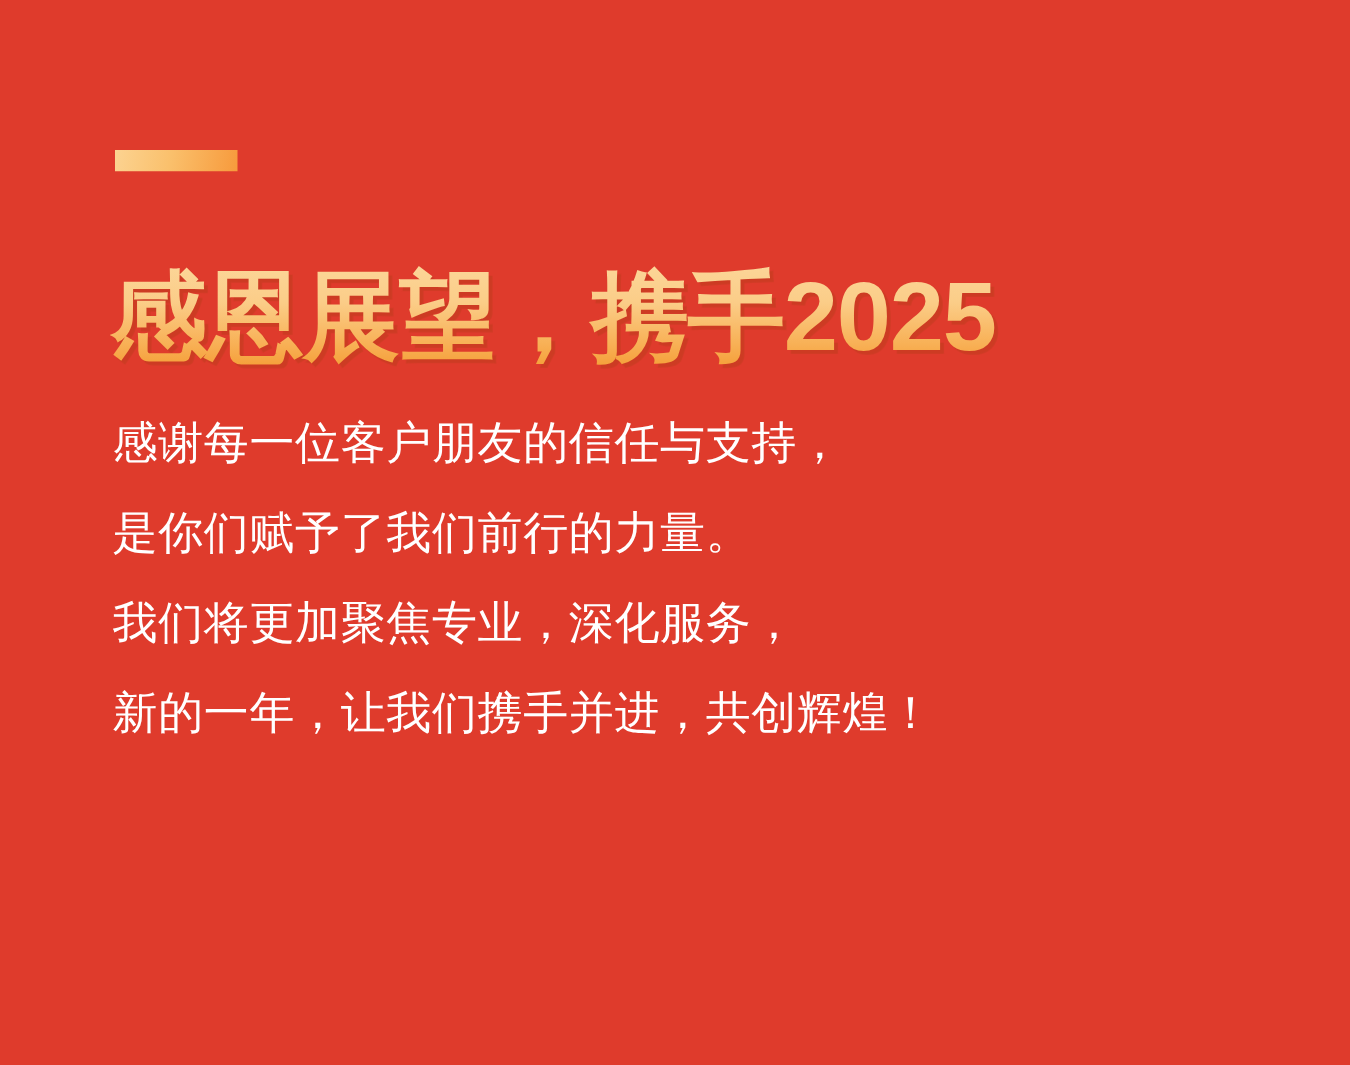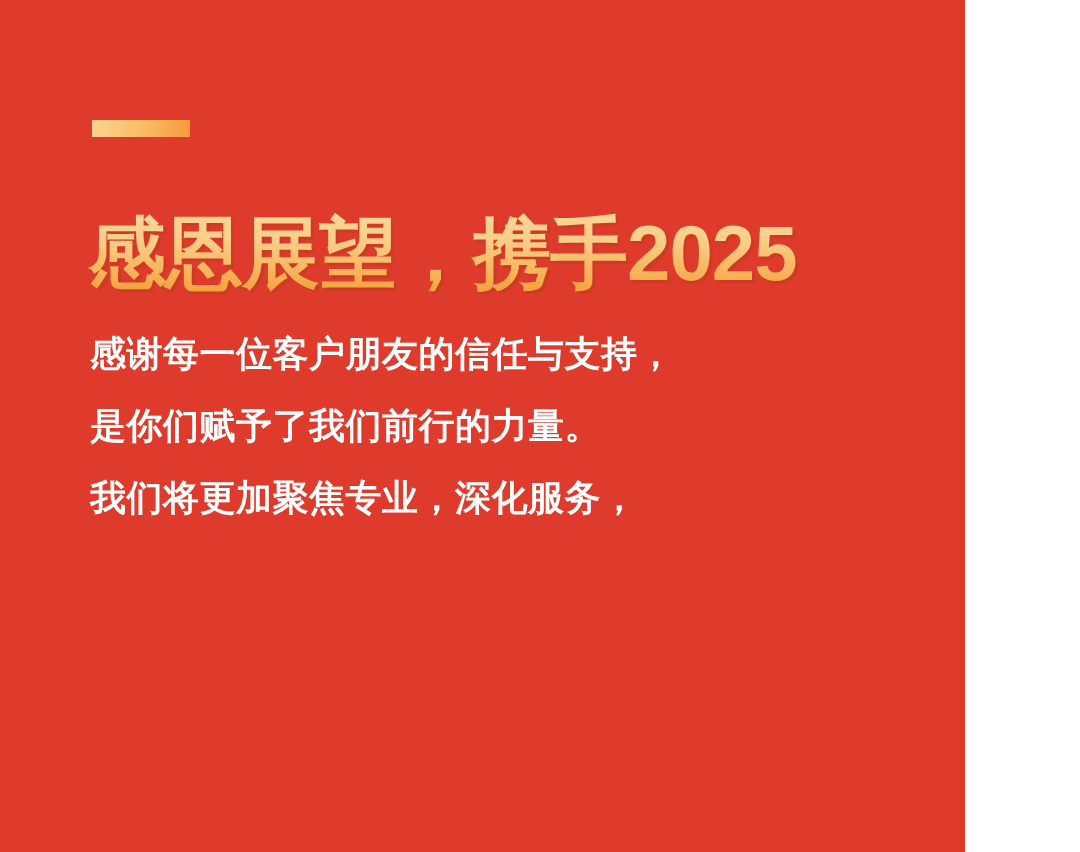--- a/index.html
+++ b/index.html
@@ -8,21 +8,21 @@
   }
   body {
     width: 1080px;
     height: 852px;
     overflow: hidden;
     font-family: "Liberation Sans", "DejaVu Sans", sans-serif;
   }
 
   #poster {
     position: relative;
-    width: 965px;
+    width: 1080px;
     height: 852px;
     background: #df3b2c;
     box-sizing: border-box;
   }
 
   
   #accent-bar {
     position: absolute;
     left: 92px;
     top: 120px;
@@ -56,34 +56,35 @@
     position: absolute;
     left: 90px;
     top: 318px;
     width: 900px;
   }
   .copy-line {
     margin: 0;
     height: 72px;
     line-height: 72px;
     font-size: 36px;
-    font-weight: 700;
+    font-weight: 400;
     color: #ffffff;
     letter-spacing: 0.5px;
     white-space: nowrap;
   }
 </style>
 </head>
 <body>
 
 <div id="poster">
 
   <div id="accent-bar"></div>
 
   <h1 id="headline">感恩展望，携手2025</h1>
 
   <div id="body-copy">
     <p class="copy-line">感谢每一位客户朋友的信任与支持，</p>
     <p class="copy-line">是你们赋予了我们前行的力量。</p>
     <p class="copy-line">我们将更加聚焦专业，深化服务，</p>
+    <p class="copy-line">新的一年，让我们携手并进，共创辉煌！</p>
   </div>
 
 </div>
 
 </body></html>

